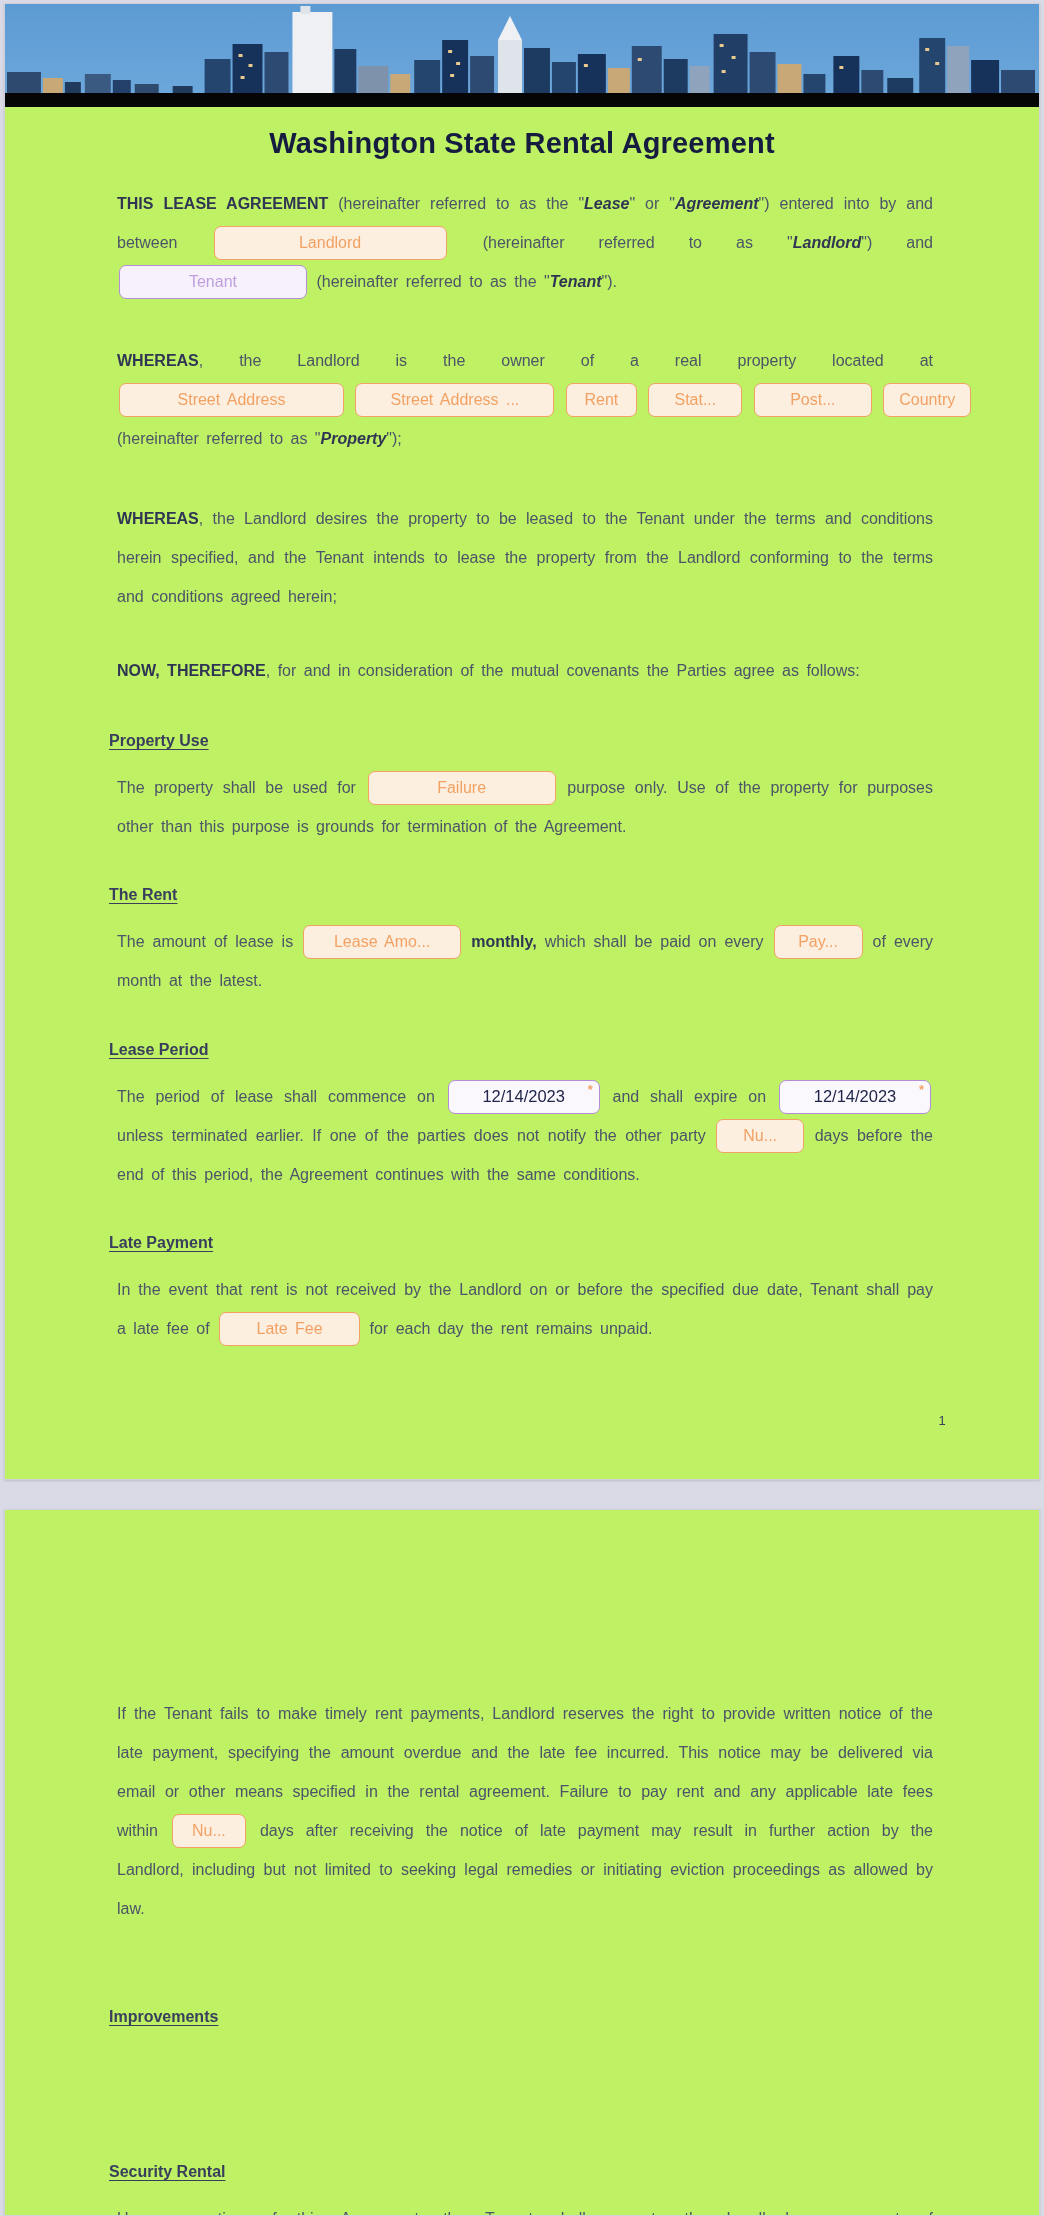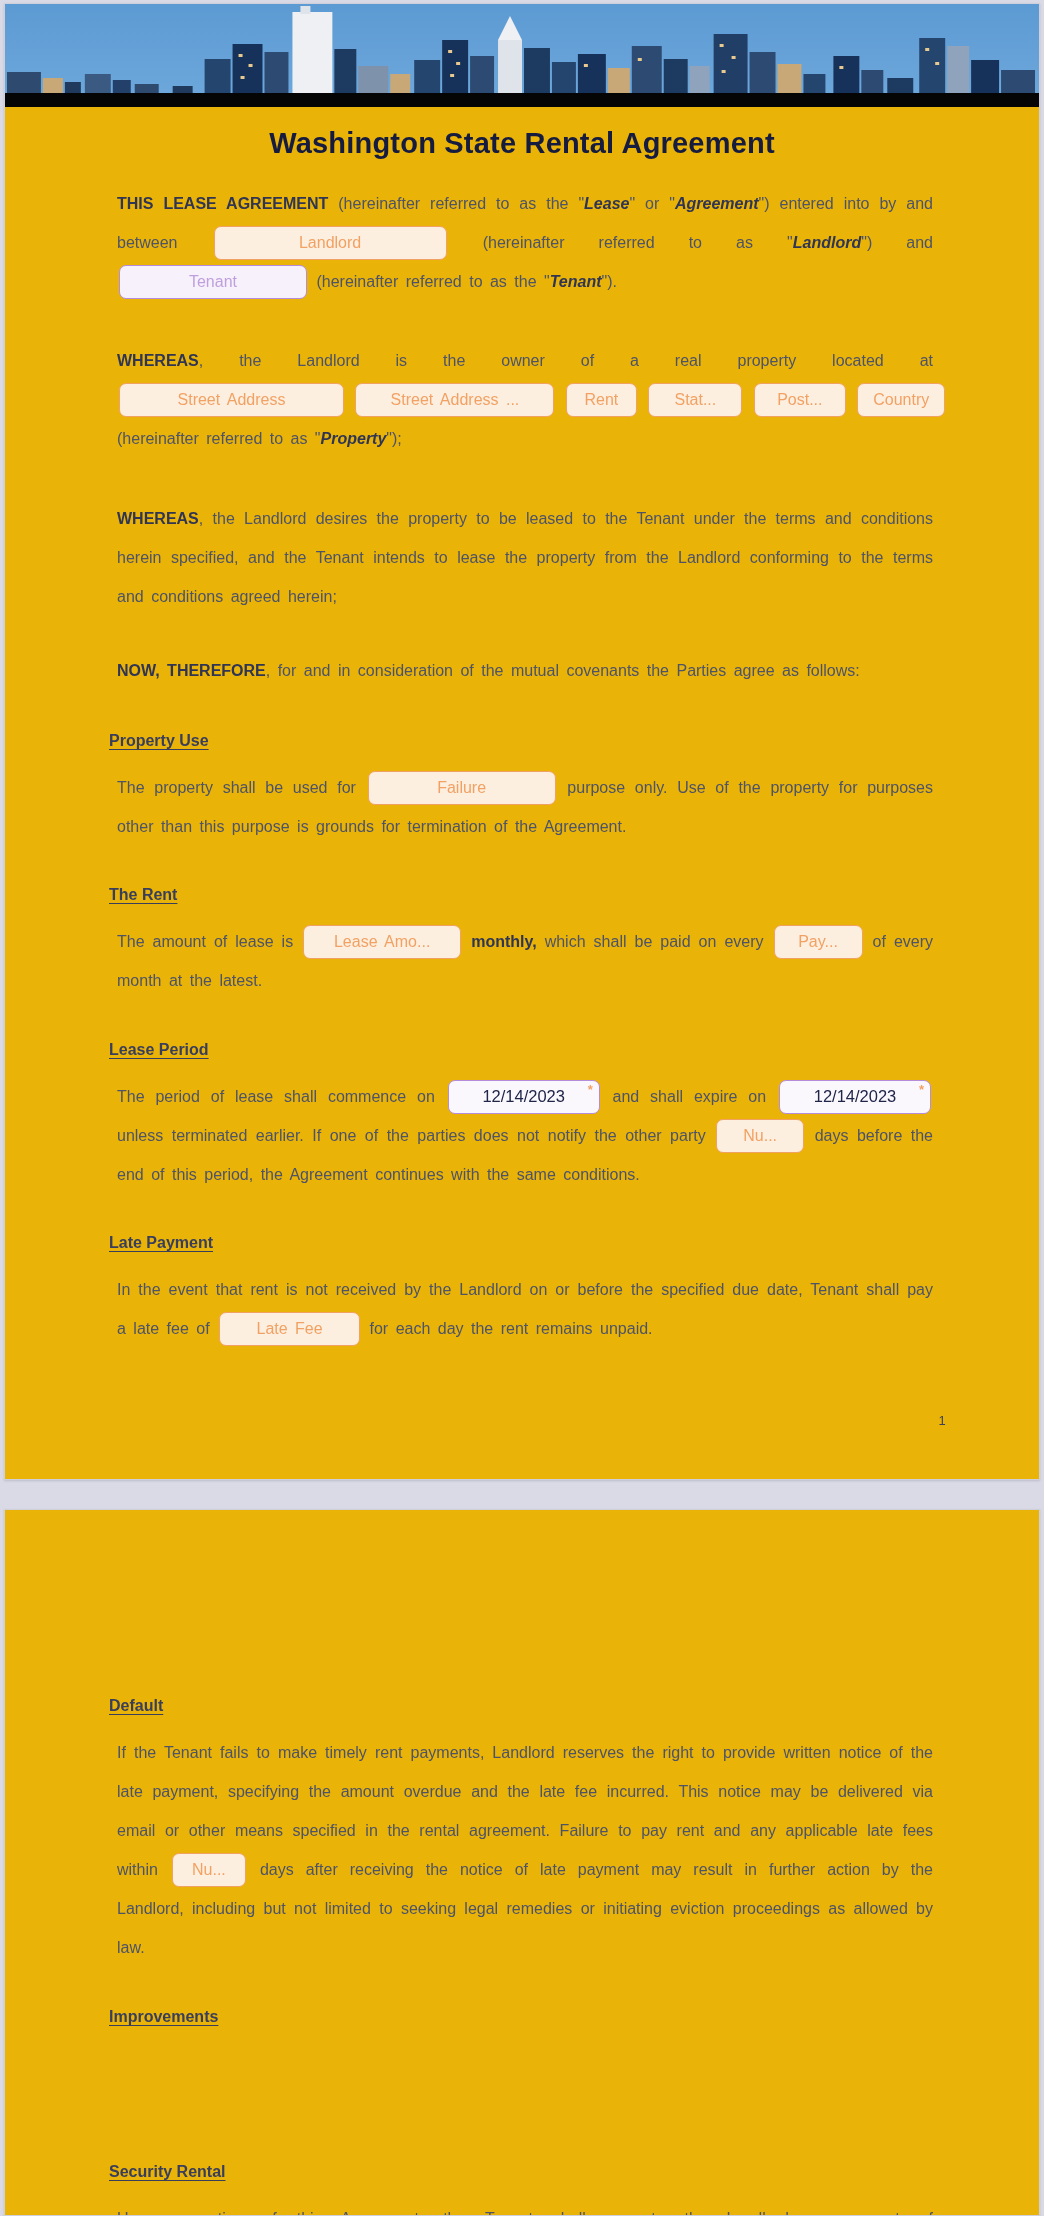--- a/index.html
+++ b/index.html
@@ -2,21 +2,21 @@
 <html><head>
 <meta charset="utf-8">
 <style>
   html,body{margin:0;padding:0;}
   body{
     width:1044px;height:2216px;overflow:hidden;position:relative;
     background:#d9dae5;
     font-family:"Liberation Sans", sans-serif;
   }
   .page{
-    position:absolute;left:4px;width:1036px;background:#eab308;
+    position:absolute;left:4px;width:1036px;background:#bef264;
     box-sizing:border-box;border:1px solid #cfd0da;overflow:hidden;
     box-shadow:0 1px 2px rgba(60,60,90,0.18);
   }
   #page1{top:3px;height:1477px;}
   #page2{top:1509px;height:707px;}
 
   .header-img{position:absolute;top:0;left:0;width:1034px;height:103px;display:block;}
 
   .doc-title{
     position:absolute;top:119px;left:0;width:100%;text-align:center;
@@ -50,21 +50,21 @@
   .field.purple{border:1.6px solid #b58cd9;background:#f7f1fb;}
   .field.purple .field-label{color:#bf9fde;}
   .field.purple-value{border:1.6px solid #b58cd9;background:#fbf8fd;}
   .field.purple-value .field-value{color:#20264a;font-size:16.5px;}
   .field .req{
     position:absolute;top:2px;right:6px;color:#f2a164;
     font-size:13px;line-height:13px;font-weight:bold;
   }
   .w-landlord{width:233px}.w-tenant{width:188px}
   .w-street{width:225px}.w-street2{width:199px}.w-city{width:71px}
-  .w-state{width:94px}.w-postal{width:92px}.w-country{width:88px}
+  .w-state{width:94px}.w-postal{width:118px}.w-country{width:88px}
   .w-purpose{width:188px}.w-lease{width:158px}.w-pay{width:89px}
   .w-date{width:152px}.w-days{width:88px}.w-latefee{width:141px}.w-days2{width:74px}
 
   .page-num{
     position:absolute;top:1404px;left:922px;width:30px;text-align:center;
     font-size:13px;line-height:26px;color:#3a4059;
   }
 </style>
 </head>
 <body>
@@ -207,21 +207,20 @@
           <span class="field-label">Late Fee</span>
         </span><span> for each day the rent remains unpaid.</span></p>
   </div>
 
   <div class="page-num">1</div>
 </div>
 
 <div class="page" id="page2">
 
   <div class="block" style="top:176px;">
-    <div class="sec-heading"><span>Default</span></div>
     <p class="para"><span>If the Tenant fails to make timely rent payments, Landlord reserves the right to provide written notice of the late payment, specifying the amount overdue and the late fee incurred. This notice may be delivered via email or other means specified in the rental agreement. Failure to pay rent and any applicable late fees within </span><span class="field orange w-days2">
           <span class="field-label">Nu...</span>
         </span><span> days after receiving the notice of late payment may result in further action by the Landlord, including but not limited to seeking legal remedies or initiating eviction proceedings as allowed by law.</span></p>
   </div>
 
   <div class="block" style="top:487px;">
     <div class="sec-heading"><span>Improvements</span></div>
   </div>
 
   <div class="block" style="top:642px;">

